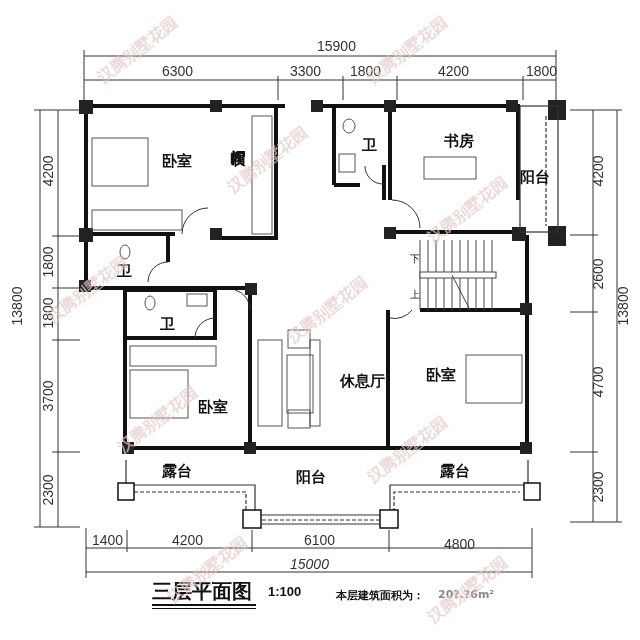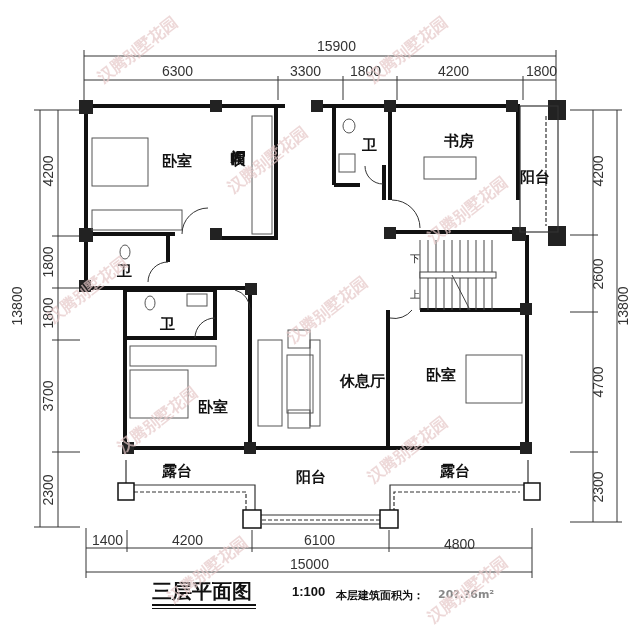--- a/index.html
+++ b/index.html
@@ -198,41 +198,41 @@
 <div class="dim vdim" style="left:582px;top:163px;">4200</div>
 <div class="dim vdim" style="left:582px;top:266px;">2600</div>
 <div class="dim vdim" style="left:582px;top:374px;">4700</div>
 <div class="dim vdim" style="left:582px;top:479px;">2300</div>
 <div class="dim vdim" style="left:604px;top:298px;">13800</div>
 
 <div class="dim" style="left:92px;top:532px;text-align:right;">1400</div>
 <div class="dim" style="left:172px;top:532px;">4200</div>
 <div class="dim" style="left:304px;top:532px;">6100</div>
 <div class="dim" style="left:444px;top:536px;">4800</div>
-<div class="dim" style="left:290px;top:556px;">15000</div>
+<div class="dim" style="left:290px;top:556px;font-style:italic;">15000</div>
 
 <div class="room" style="left:162px;top:152px;">卧室</div>
 <div class="room vroom" style="left:228px;top:138px;">衣帽间</div>
 <div class="room" style="left:117px;top:262px;">卫</div>
 <div class="room" style="left:362px;top:136px;">卫</div>
 <div class="room" style="left:160px;top:315px;">卫</div>
 <div class="room" style="left:444px;top:132px;">书房</div>
 <div class="room" style="left:520px;top:168px;">阳台</div>
 <div class="room" style="left:198px;top:398px;">卧室</div>
 <div class="room" style="left:324px;top:372px;margin-left:16px;">休息厅</div>
 <div class="room" style="left:426px;top:366px;">卧室</div>
 <div class="room" style="left:162px;top:462px;">露台</div>
 <div class="room" style="left:296px;top:468px;">阳台</div>
 <div class="room" style="left:440px;top:462px;">露台</div>
 
 <div class="abs" style="left:410px;top:252px;font-size:10px;">下</div>
 <div class="abs" style="left:410px;top:288px;font-size:10px;">上</div>
 
 <div class="title" style="left:152px;top:578px;">三层平面图</div>
-<div class="abs" style="left:268px;top:584px;font-size:13px;font-weight:bold;font-family:'Liberation Sans',sans-serif;margin-left:24px;">1:100</div>
+<div class="abs" style="left:268px;top:584px;font-size:13px;font-weight:bold;font-family:'Liberation Sans',sans-serif;">1:100</div>
 <div class="abs" style="left:152px;top:604px;width:104px;height:2px;background:#111;"></div>
 <div class="abs" style="left:152px;top:608px;width:104px;height:1px;background:#111;"></div>
 <div class="sub" style="left:336px;top:588px;text-align:right;">本层建筑面积为：</div>
 <div class="sub" style="left:438px;top:588px;color:#888;">20?.?6m²</div>
 
 <div class="wm" style="left:90px;top:40px;">汉腾别墅花园</div>
 <div class="wm" style="left:360px;top:40px;">汉腾别墅花园</div>
 <div class="wm" style="left:220px;top:150px;">汉腾别墅花园</div>
 <div class="wm" style="left:420px;top:200px;">汉腾别墅花园</div>
 <div class="wm" style="left:40px;top:280px;">汉腾别墅花园</div>

